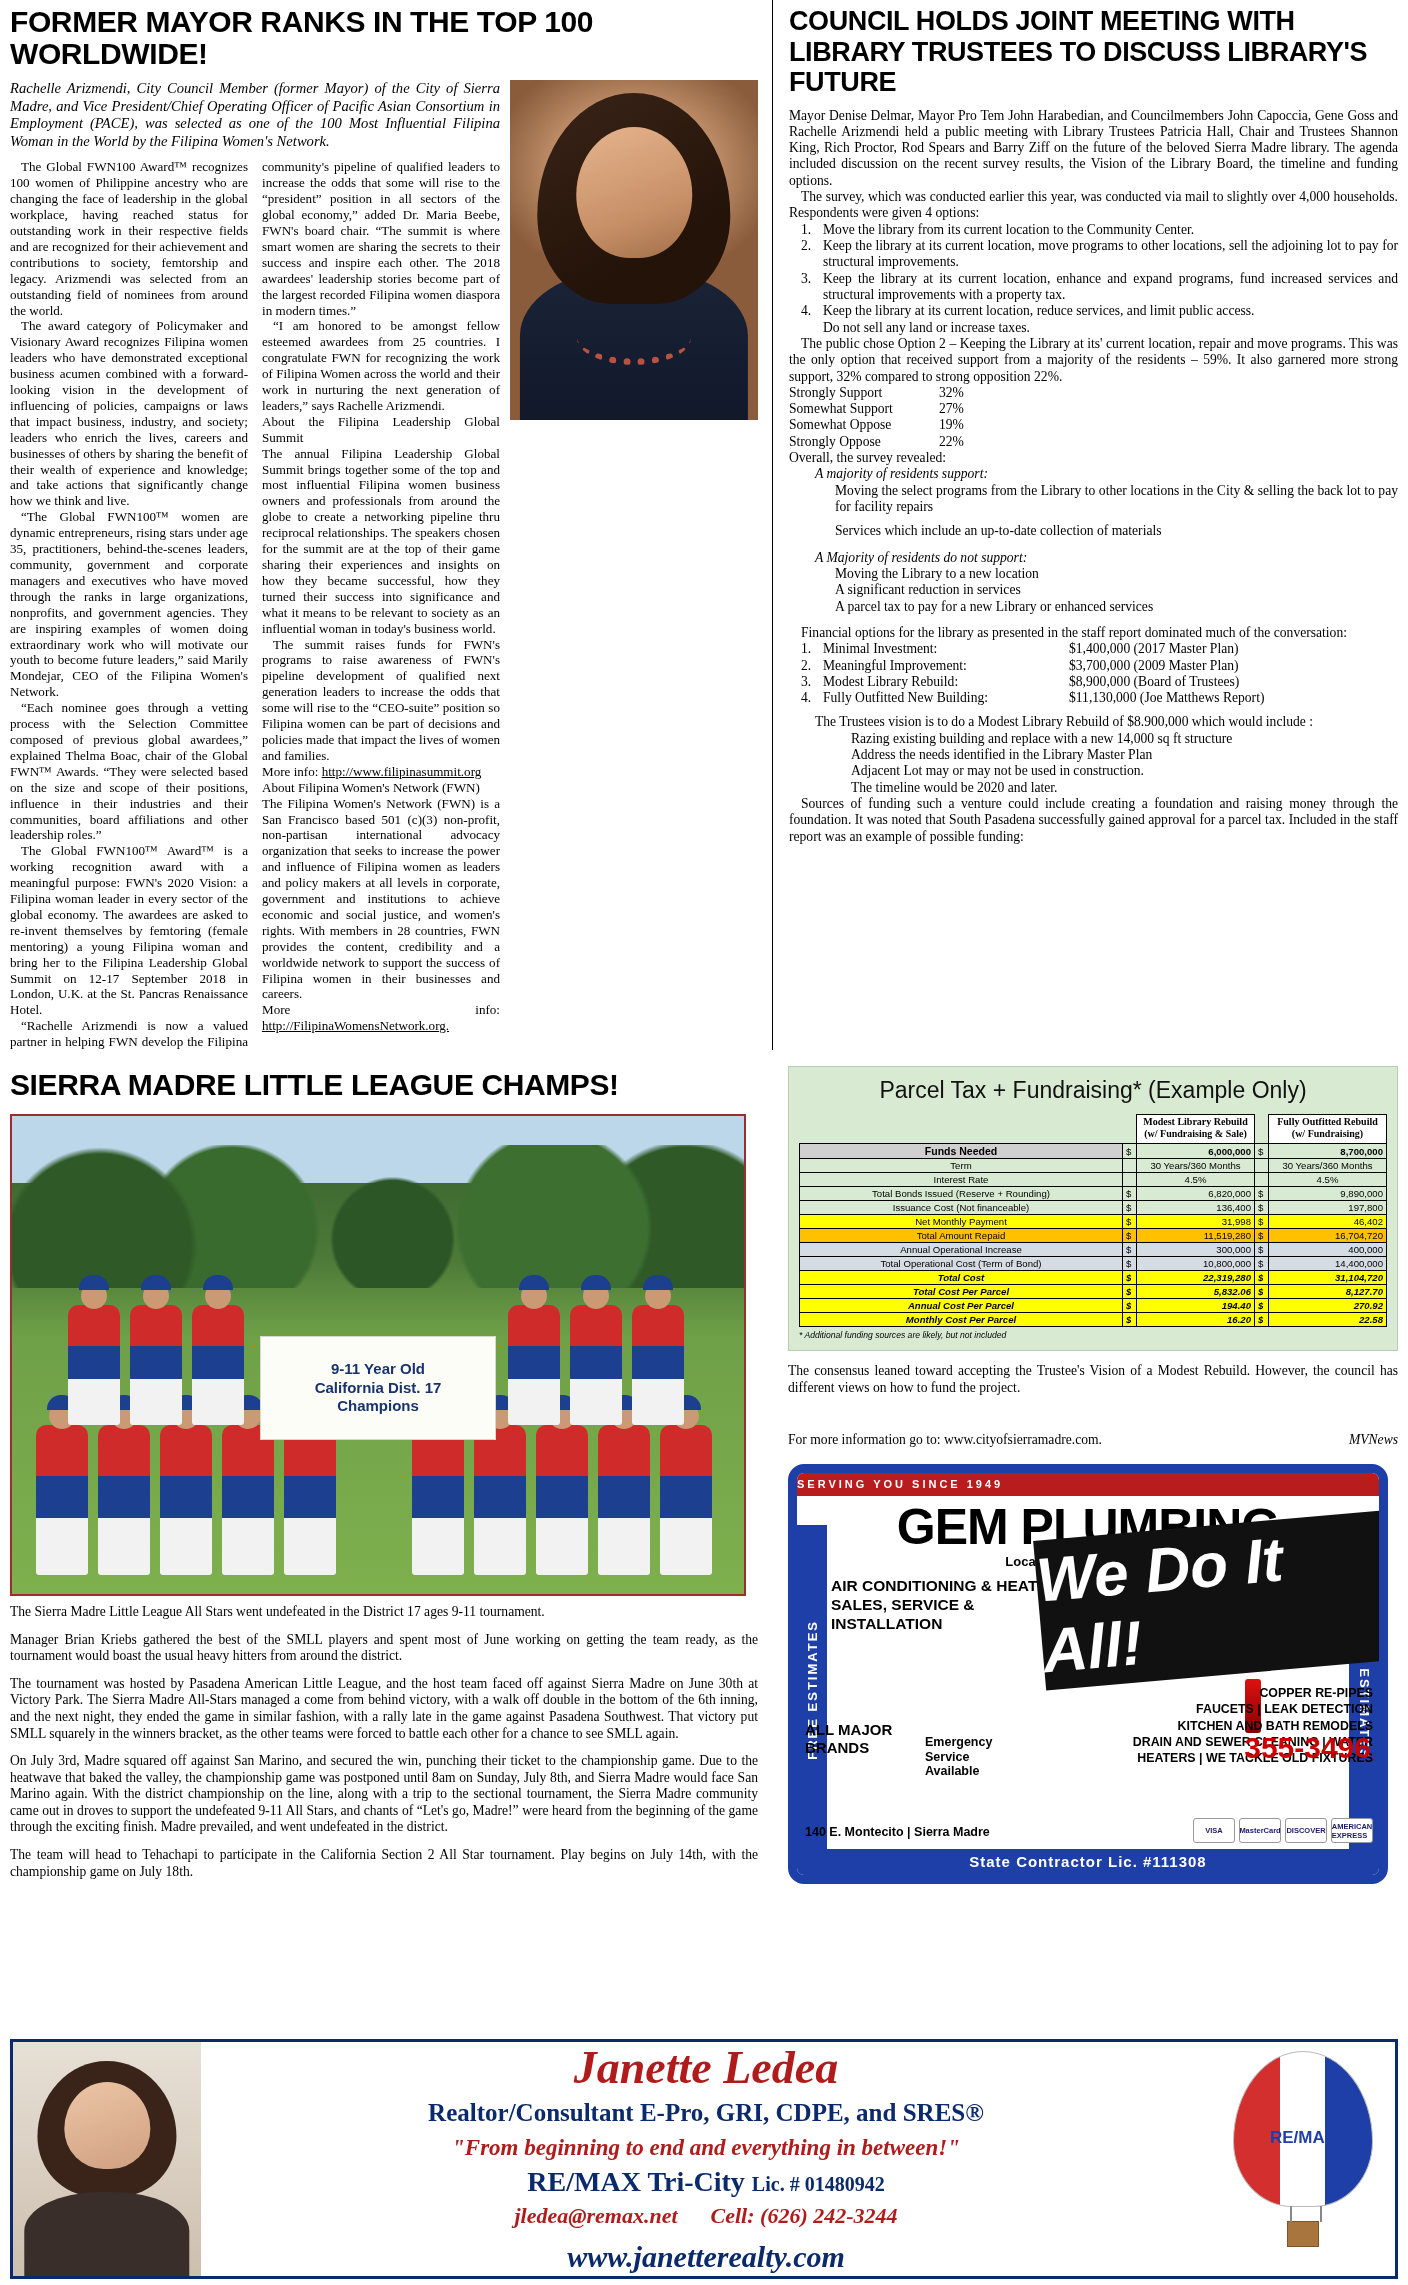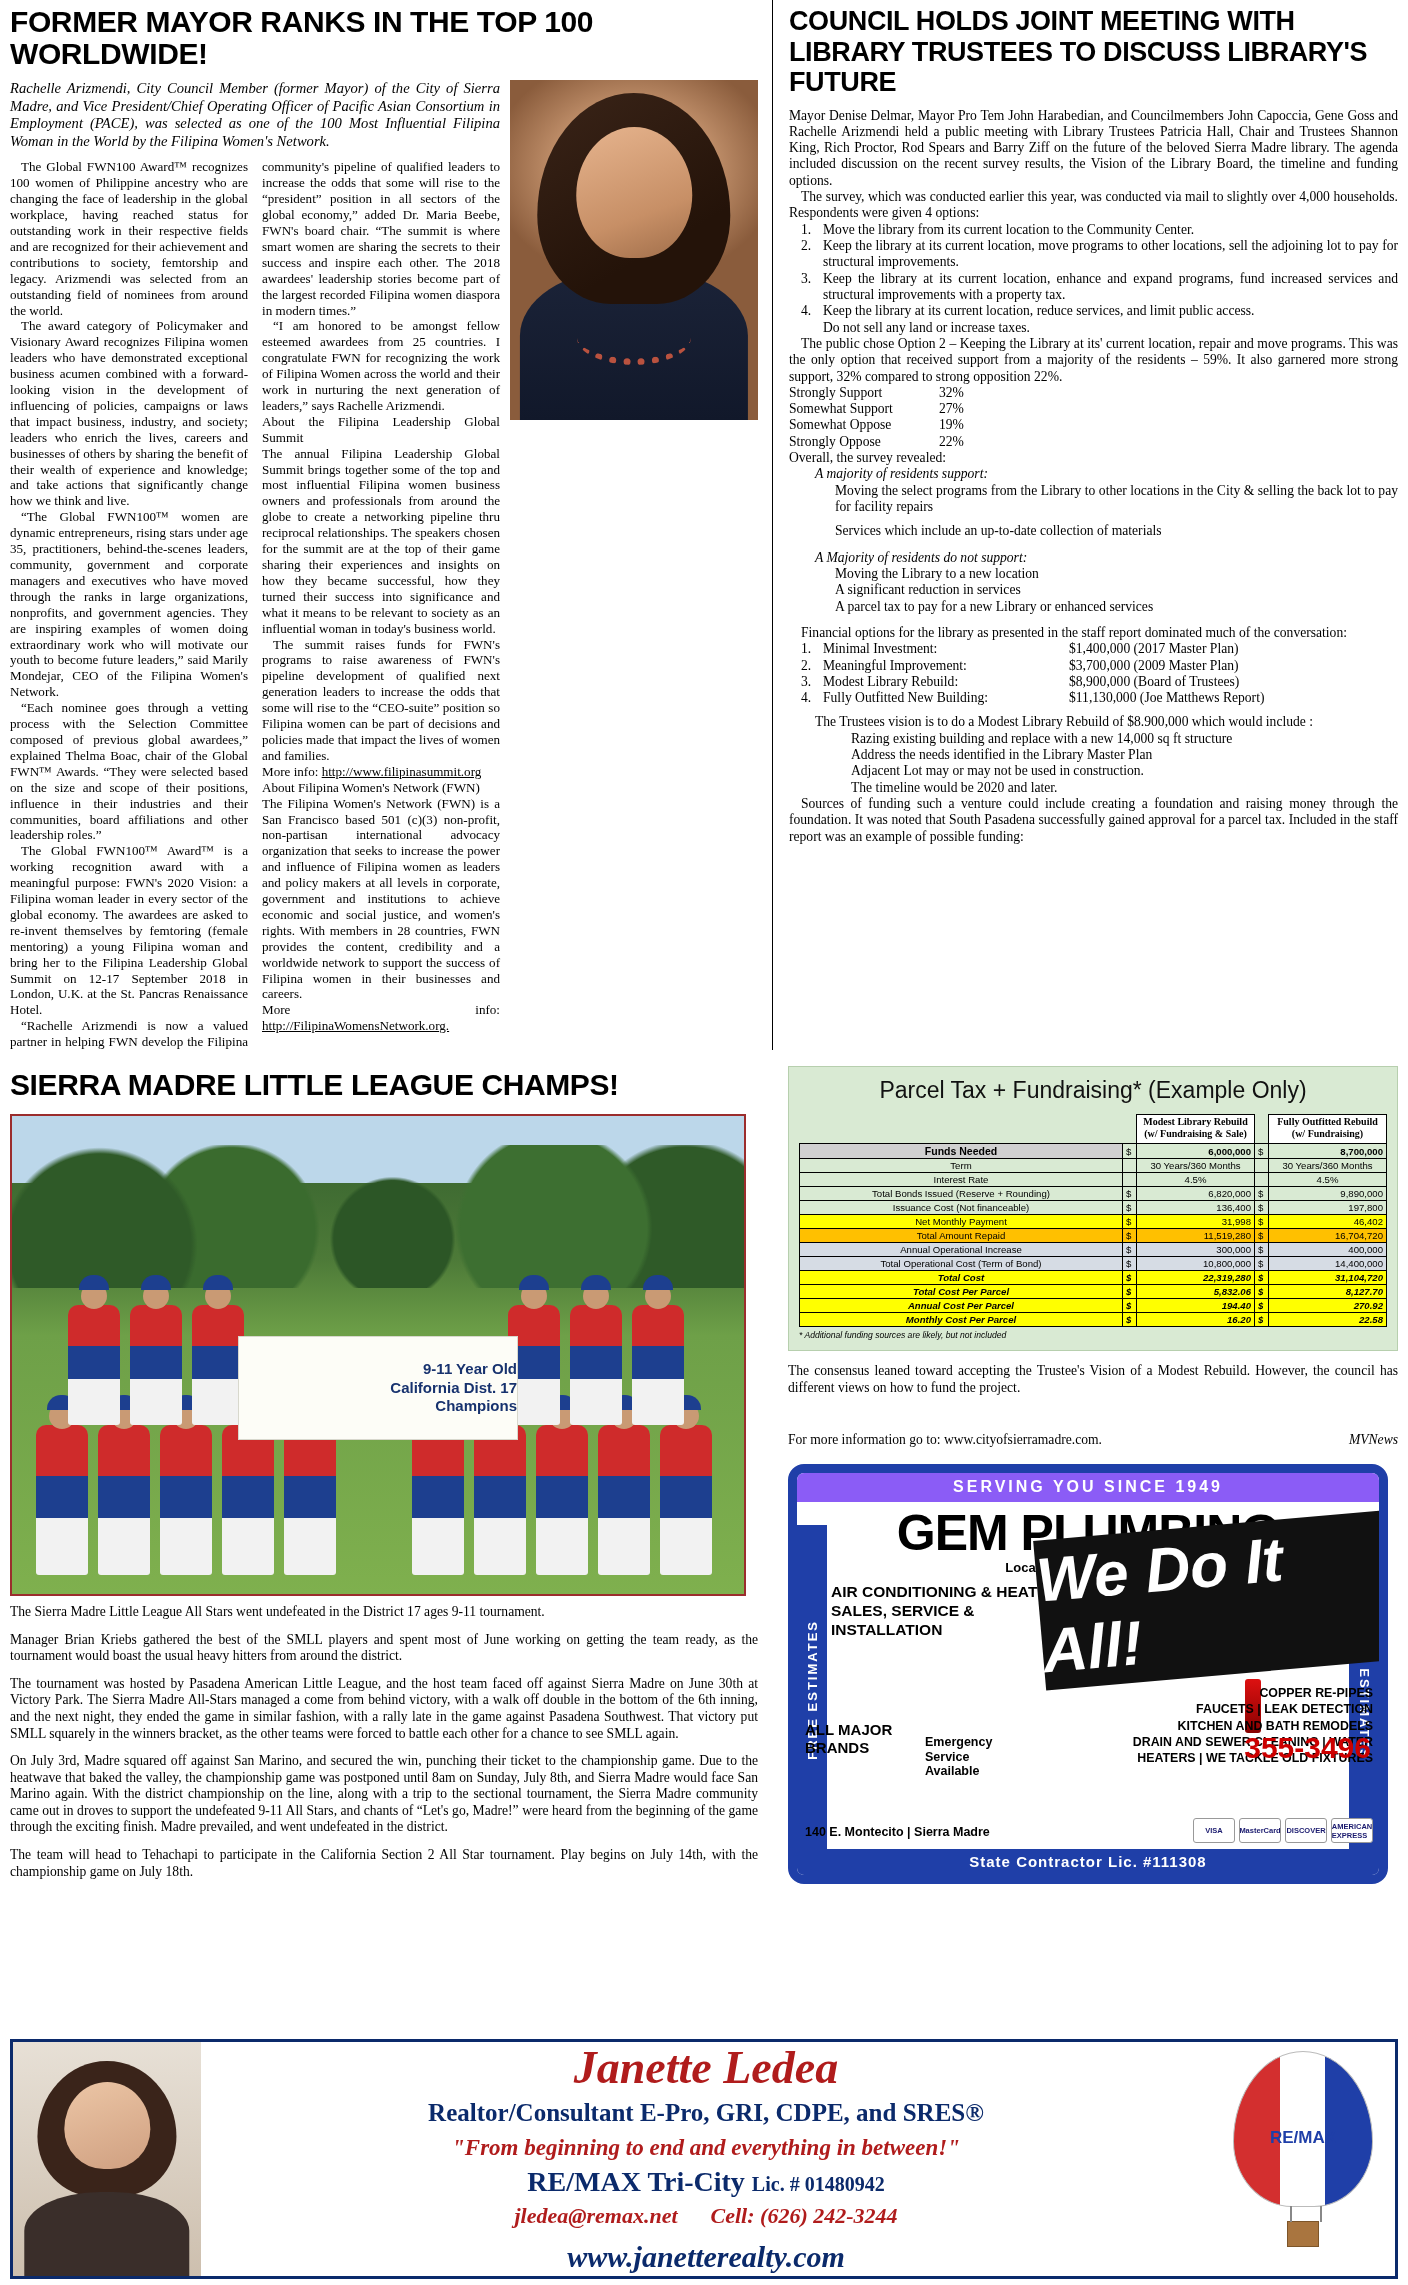--- a/index.html
+++ b/index.html
@@ -126,22 +126,22 @@
       linear-gradient(#bcd7ea 0%, #bcd7ea 14%, #3f6b32 14%, #4d7a38 30%, #6ea048 46%, #7fb04e 100%);
     position:relative; overflow:hidden;
   }
   .tp-trees{position:absolute;top:6%;left:0;width:100%;height:30%;
     background:radial-gradient(circle at 12% 70%, #2f5a28 0 14%, transparent 15%),
                radial-gradient(circle at 30% 60%, #3a6b2e 0 16%, transparent 17%),
                radial-gradient(circle at 52% 66%, #2c5626 0 15%, transparent 16%),
                radial-gradient(circle at 74% 58%, #3d6f31 0 17%, transparent 18%),
                radial-gradient(circle at 92% 68%, #2f5a28 0 14%, transparent 15%);}
   .tp-banner{position:absolute;left:50%;top:46%;transform:translateX(-50%);
-    width:280px;height:104px;background:#fdfdf7;border:1px solid #d8d8cd;
-    display:flex;flex-direction:column;align-items:flex-end;justify-content:center;
+    width:236px;height:104px;background:#fdfdf7;border:1px solid #d8d8cd;
+    display:flex;flex-direction:column;align-items:center;justify-content:center;
     font-family:"Liberation Sans",sans-serif;font-weight:bold;font-size:15px;
     color:#17326e;line-height:1.25;text-align:center;}
   .tp-kids{position:absolute;bottom:4%;left:0;width:100%;height:62%;}
   .tp-kid{position:absolute;bottom:0;width:52px;height:150px;
     background:linear-gradient(#cf2b2b 0 34%, #1d3f8f 34% 62%, #f2f2f2 62% 100%);
     border-radius:10px 10px 3px 3px;}
   .tp-kid::before{content:"";position:absolute;top:-22px;left:50%;transform:translateX(-50%);
     width:26px;height:26px;border-radius:50%;background:#c99a74;}
   .tp-kid::after{content:"";position:absolute;top:-30px;left:50%;transform:translateX(-50%);
     width:30px;height:15px;border-radius:14px 14px 0 0;background:#1d3f8f;}
@@ -177,22 +177,22 @@
   .tax-after .inline-row{display:flex;justify-content:space-between;align-items:baseline;margin-top:12px;}
 
   
   .gem-ad {
     width:600px; height:420px; margin-top:16px;
     border:9px solid #1f3fa8; border-radius:16px;
     background:#fff; position:relative; overflow:hidden;
     font-family:"Liberation Sans", sans-serif;
   }
   .gem-serving {
-    background:#8b5cf6; color:#fff; text-align:center;
-    font-size:16px; font-weight:bold; letter-spacing:3px; padding:5px 0 6px 0;
+    background:#b91c1c; color:#fff; 
+    font-size:11px; font-weight:bold; letter-spacing:3px; padding:5px 0 6px 0;
   }
   .gem-side {
     position:absolute; top:52px; width:30px; height:330px;
     background:#1f3fa8; color:#fff; font-weight:bold; font-size:13px;
     letter-spacing:2px; display:flex; align-items:center; justify-content:center;
   }
   .gem-side.l { left:0; }
   .gem-side.r { right:0; }
   .gem-side span { writing-mode:vertical-rl; }
   .gem-side.l span { transform:rotate(180deg); }

